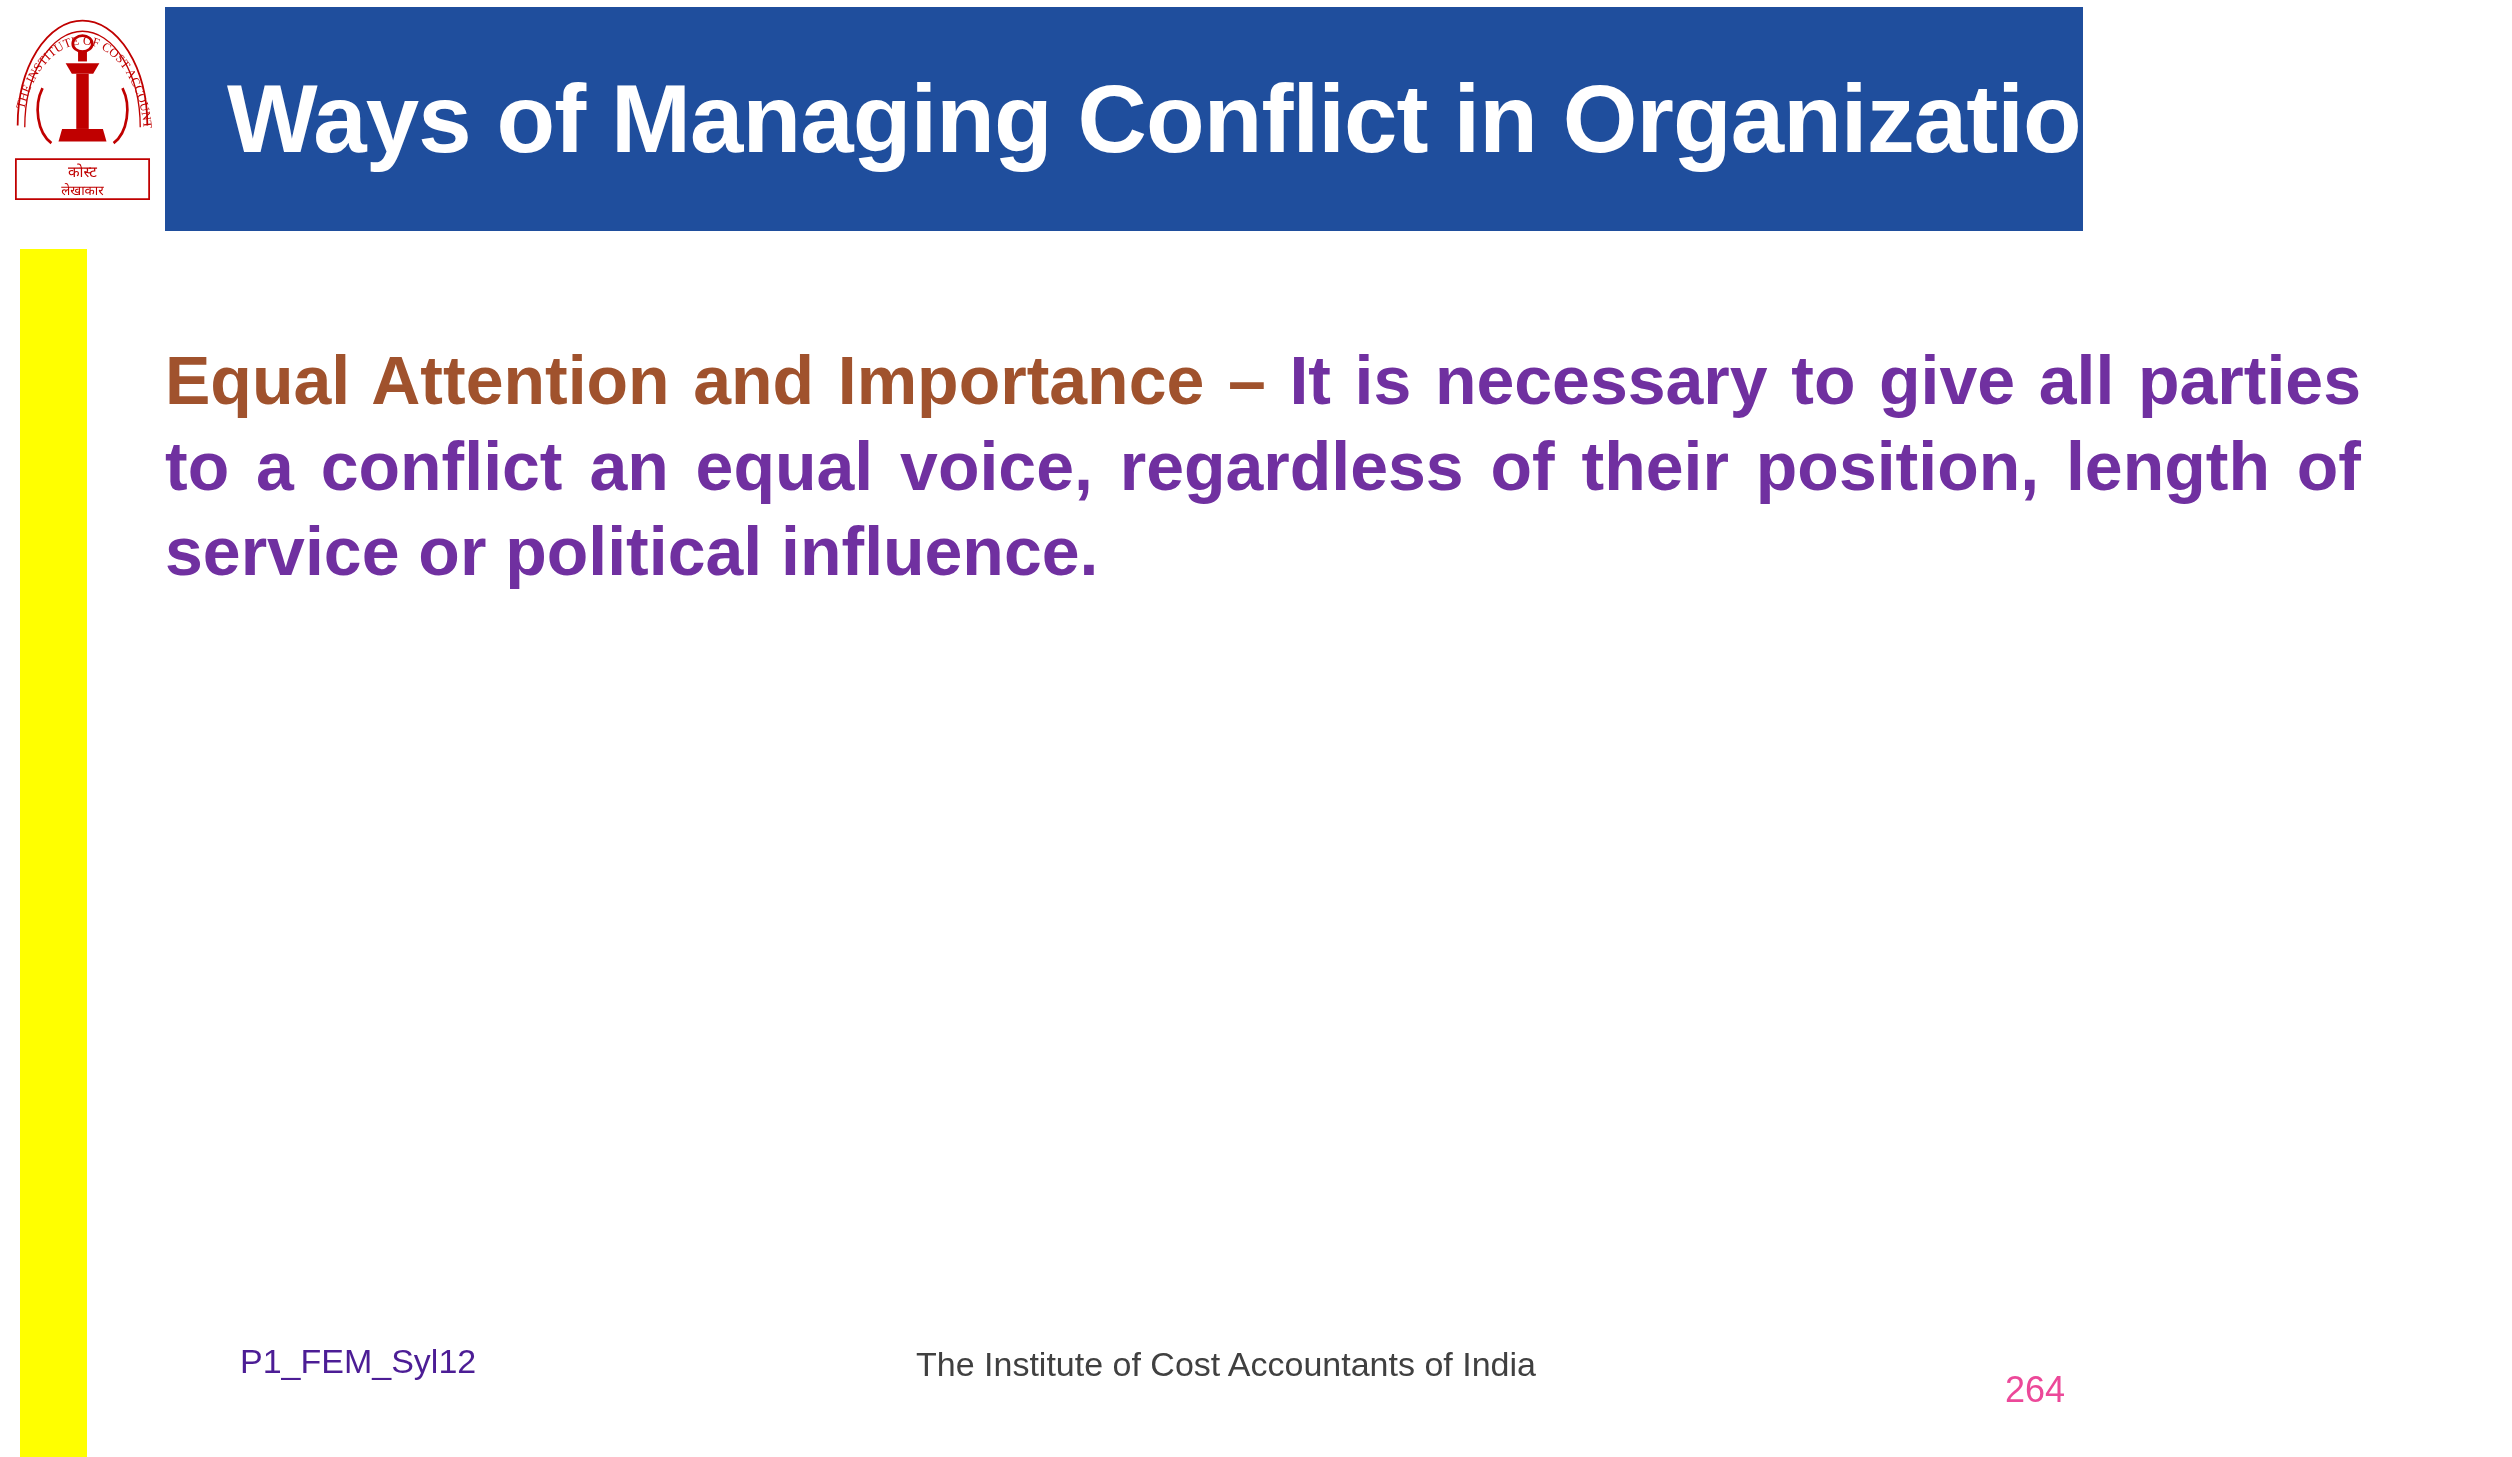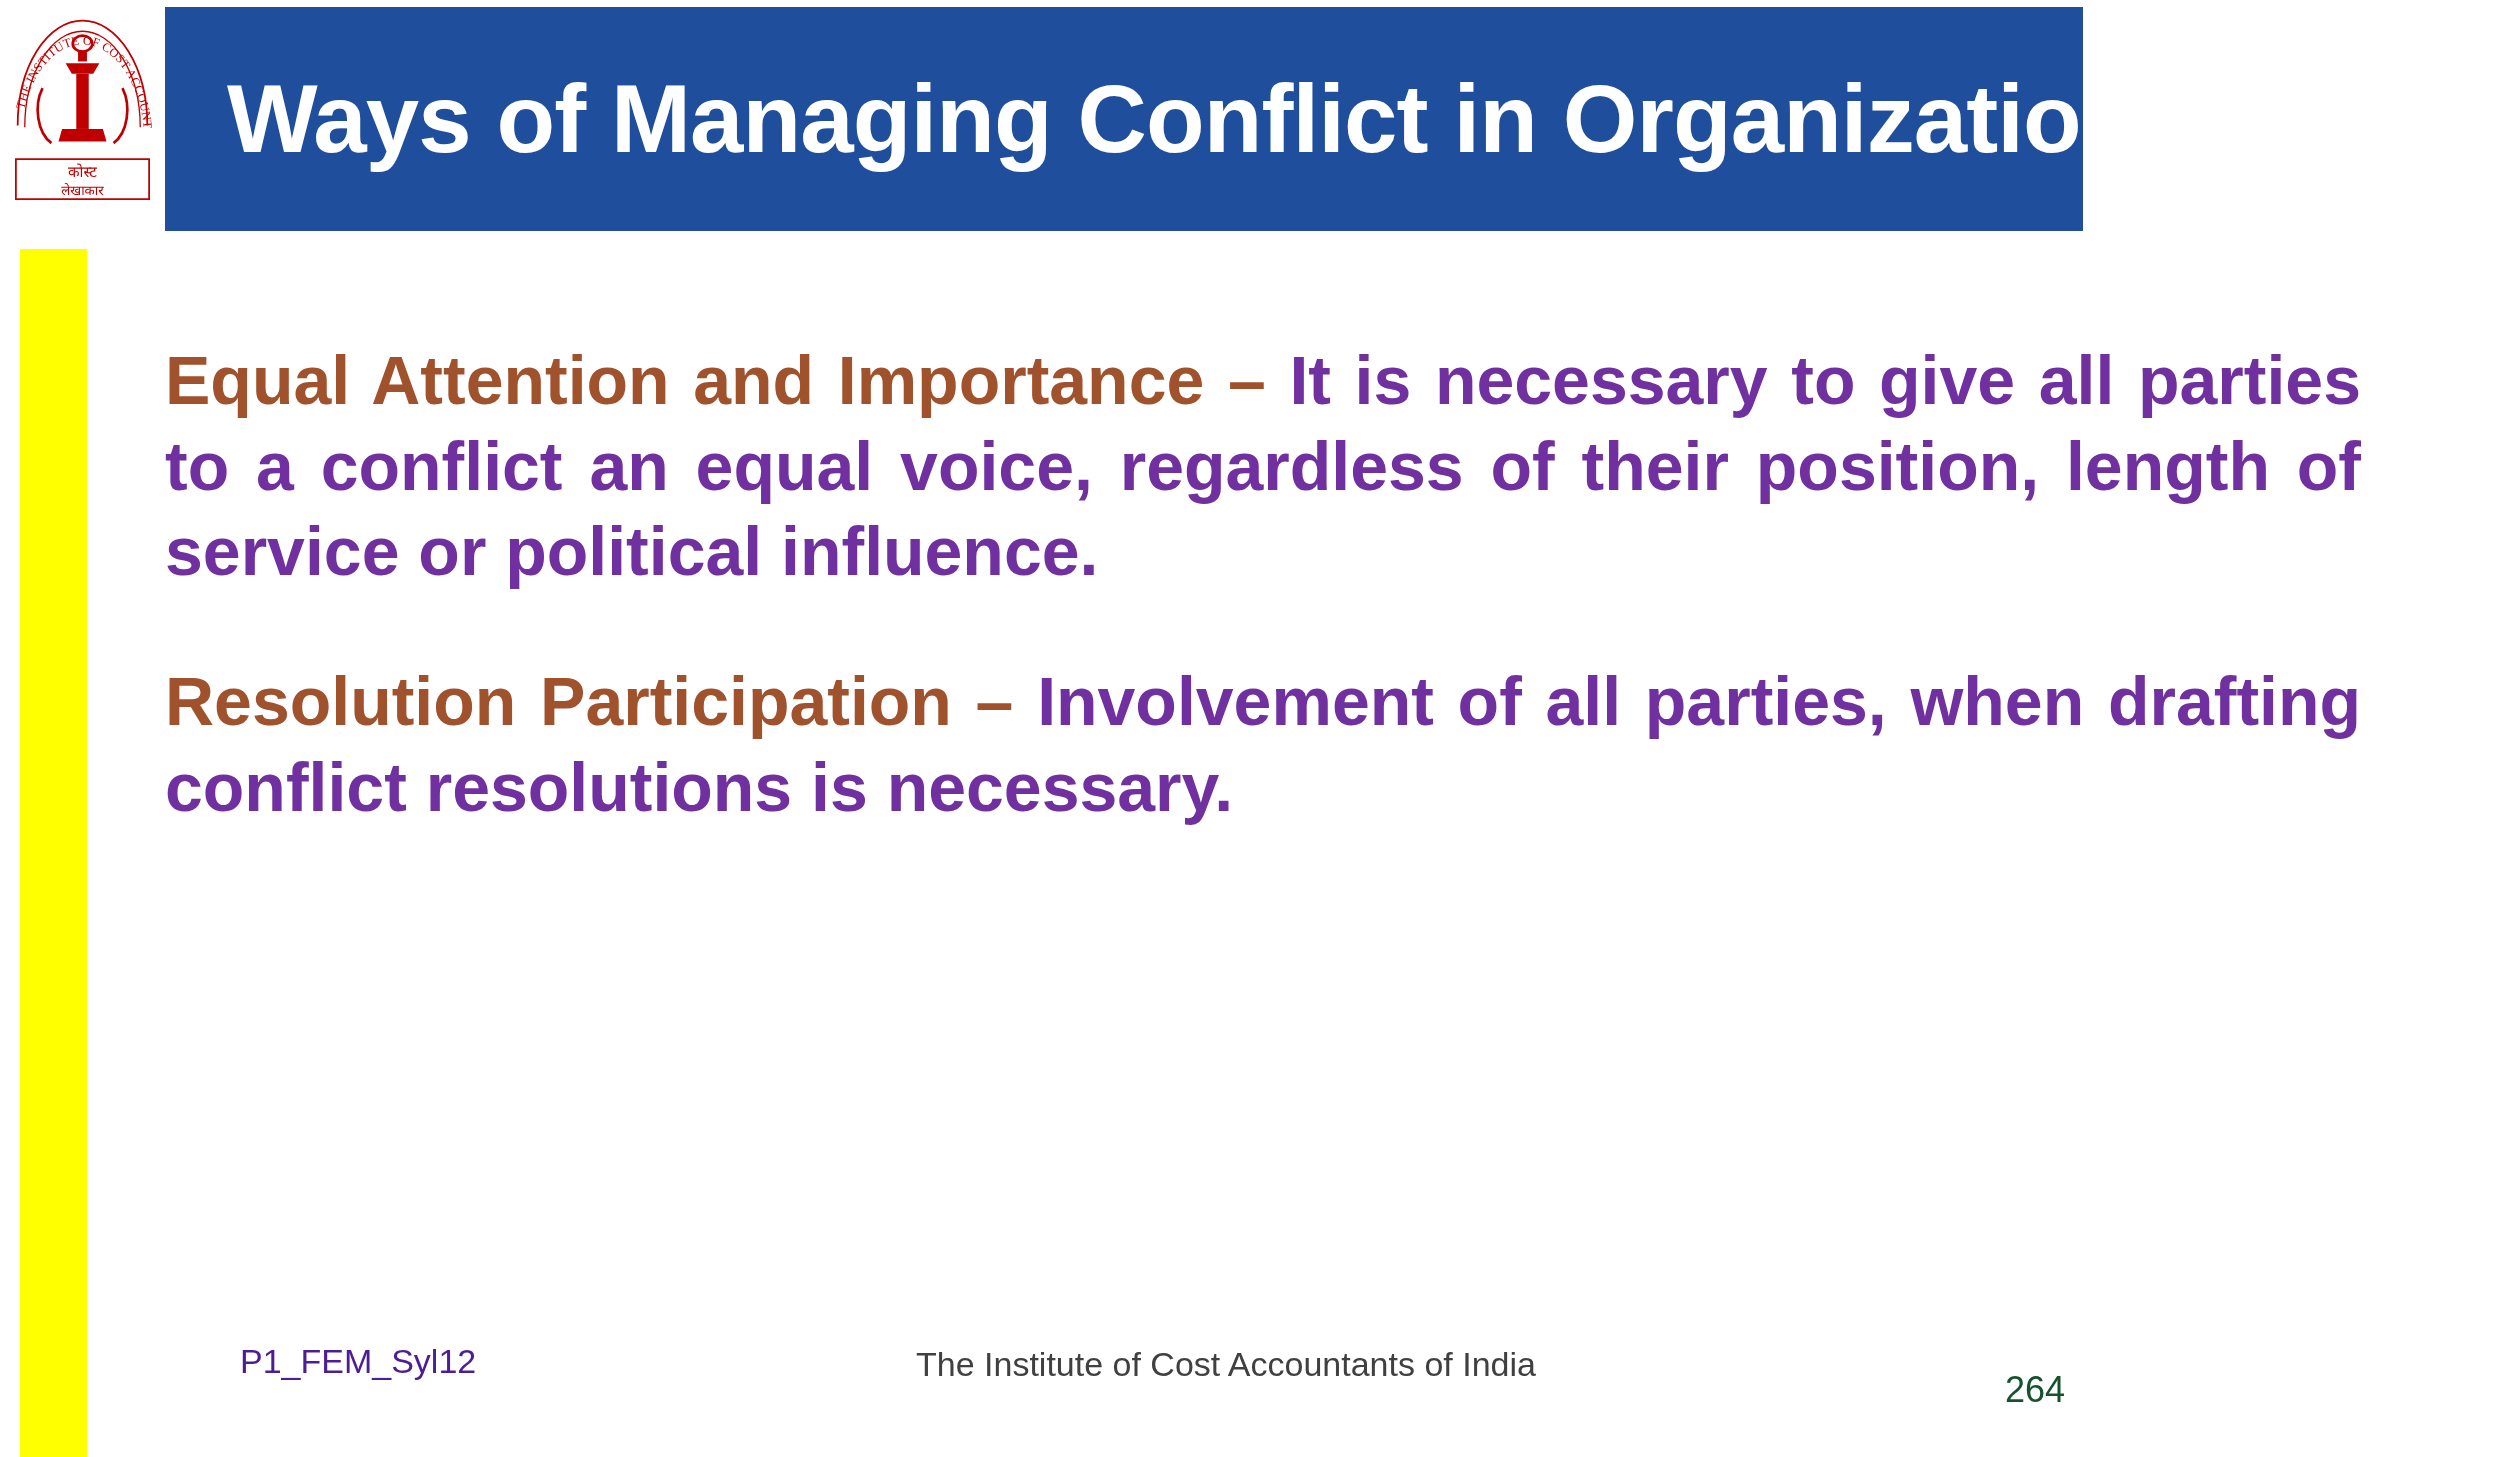--- a/index.html
+++ b/index.html
@@ -93,21 +93,21 @@
     left: 916px;
     top: 1345px;
     font-size: 34px;
     color: #404040;
   }
   .footer-page {
     position: absolute;
     left: 2005px;
     top: 1369px;
     font-size: 36px;
-    color: #14532d;
+    color: #ec4899;
     text-align: center;
   }
 </style>
 </head>
 <body>
 
 <div class="logo-box">
   <svg class="logo-svg" width="151" height="233" viewBox="0 0 170 262">
 
     <path d="M12,132 A73,118 0 0 1 158,132" fill="none" stroke="#C00000" stroke-width="2"></path>
@@ -138,22 +138,19 @@
 </div>
 
 <div class="yellow-band"></div>
 
 <div class="content">
 
   <p class="para">
     <span class="lead">Equal Attention and Importance – </span><span>It is necessary to give all parties to a conflict an equal voice, regardless of their position, length of service or political influence.</span>
   </p>
 
-  <p class="para">
-    <span class="lead">Resolution Participation – </span><span>Involvement of all parties, when drafting conflict resolutions is necessary.</span>
-  </p>
 
 </div>
 
 <div class="footer-left">P1_FEM_Syl12</div>
 <div class="footer-center">The Institute of Cost Accountants of India</div>
 <div class="footer-page">264</div>
 
 
 </body></html>

